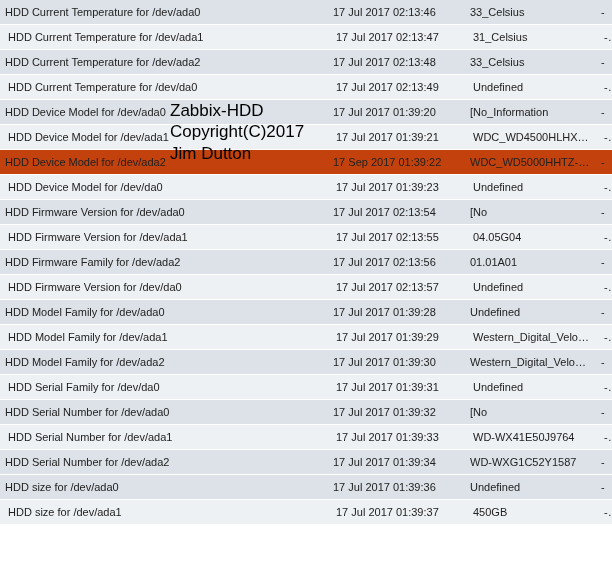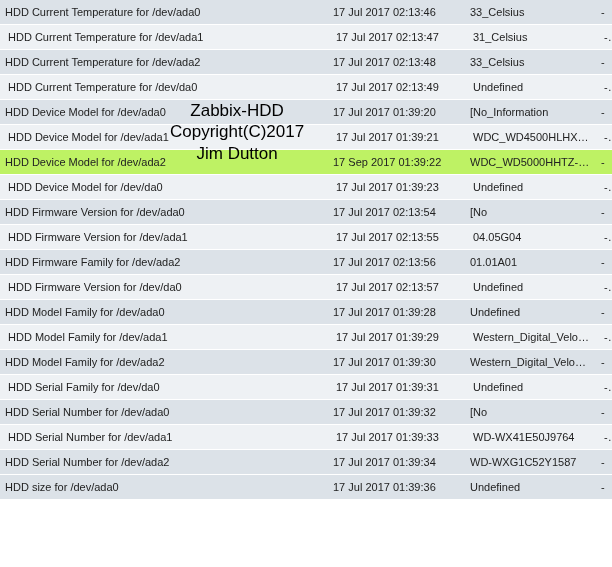--- a/index.html
+++ b/index.html
@@ -18,37 +18,36 @@
     td {
       padding: 6px 5px;
       border-bottom: 1px solid #fff;
       white-space: nowrap;
       overflow: hidden;
       text-overflow: ellipsis;
       color: #222;
     }
     tr.odd td { background: #dce2e8; }
     tr.even td { background: #eef1f4; padding-left: 8px; }
-    tr.highlight td { background: #bef264; }
+    tr.highlight td { background: #c2410c; }
     .col-name { width: 328px; }
     .col-date { width: 137px; }
     .col-value { width: 131px; }
     .col-dash { width: 16px; text-align: center; }
     .watermark {
       position: absolute;
       top: 100px;
       left: 170px;
       font-family: "Comic Sans MS", cursive, sans-serif;
       font-size: 17px;
       color: #000;
       line-height: 1.25;
       pointer-events: none;
       z-index: 10;
       font-weight: normal;
-      text-align: center;
     }
   </style>
 </head>
 <body>
 
 <table>
   <colgroup>
     <col class="col-name">
     <col class="col-date">
     <col class="col-value">
@@ -168,20 +167,26 @@
         <td>17 Jul 2017 01:39:34</td>
         <td>WD-WXG1C52Y1587</td>
         <td>-</td>
       </tr>
       <tr class="odd">
         <td>HDD size for /dev/ada0</td>
         <td>17 Jul 2017 01:39:36</td>
         <td>Undefined</td>
         <td>-</td>
       </tr>
+      <tr class="even">
+        <td>HDD size for /dev/ada1</td>
+        <td>17 Jul 2017 01:39:37</td>
+        <td>450GB</td>
+        <td>-</td>
+      </tr>
     </tbody>
 </table>
 
 <div class="watermark">
   <div>Zabbix-HDD</div>
   <div>Copyright(C)2017</div>
   <div>Jim Dutton</div>
 </div>
 
 </body></html>

